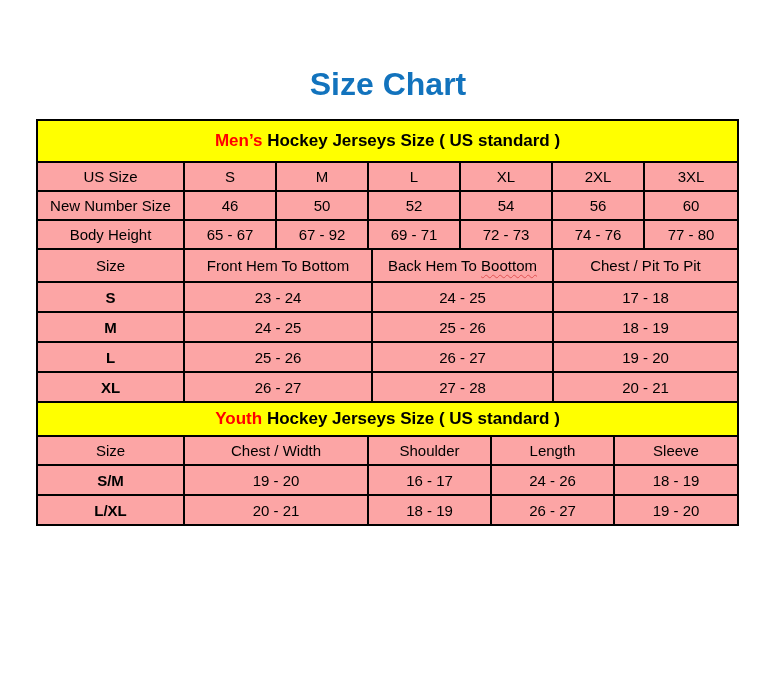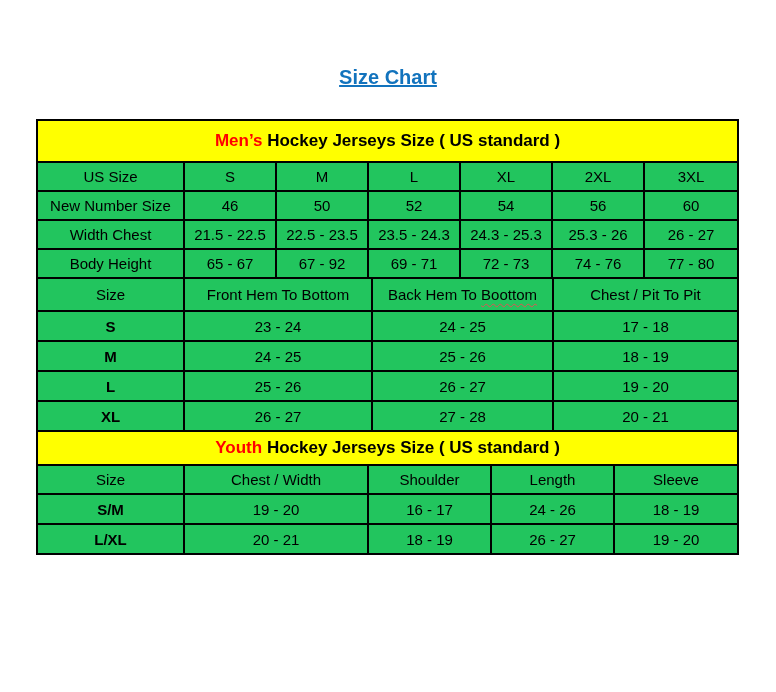--- a/index.html
+++ b/index.html
@@ -9,37 +9,36 @@
     height: 692px;
     background: #ffffff;
     font-family: "Liberation Sans", sans-serif;
     color: #000000;
     overflow: hidden;
   }
   .page-title {
     margin: 0;
     padding-top: 66px;
     text-align: center;
-    font-size: 20px;
+    font-size: 32px;
     font-weight: bold;
     letter-spacing: 0px;
     color: #1273bd;
-    text-decoration: underline;
   }
   .chart-wrap {
     position: absolute;
     left: 36px;
     top: 119px;
     width: 701px;
   }
   table.section-table {
     border-collapse: collapse;
     table-layout: fixed;
     width: 701px;
-    background: #22c55e;
+    background: #fca5a5;
   }
   table.section-table + table.section-table { margin-top: -2px; }
   th, td {
     border: 2px solid #000000;
     text-align: center;
     vertical-align: middle;
     padding: 0;
     overflow: hidden;
     white-space: nowrap;
   }
@@ -102,29 +101,20 @@
       <tr>
         <td class="row-label">New Number Size</td>
         <td class="cell">46</td>
         <td class="cell">50</td>
         <td class="cell">52</td>
         <td class="cell">54</td>
         <td class="cell">56</td>
         <td class="cell">60</td>
       </tr>
       <tr>
-        <td class="row-label">Width Chest</td>
-        <td class="cell">21.5 - 22.5</td>
-        <td class="cell">22.5 - 23.5</td>
-        <td class="cell">23.5 - 24.3</td>
-        <td class="cell">24.3 - 25.3</td>
-        <td class="cell">25.3 - 26</td>
-        <td class="cell">26 - 27</td>
-      </tr>
-      <tr>
         <td class="row-label">Body Height</td>
         <td class="cell">65 - 67</td>
         <td class="cell">67 - 92</td>
         <td class="cell">69 - 71</td>
         <td class="cell">72 - 73</td>
         <td class="cell">74 - 76</td>
         <td class="cell">77 - 80</td>
       </tr>
     </tbody>
       </table>

